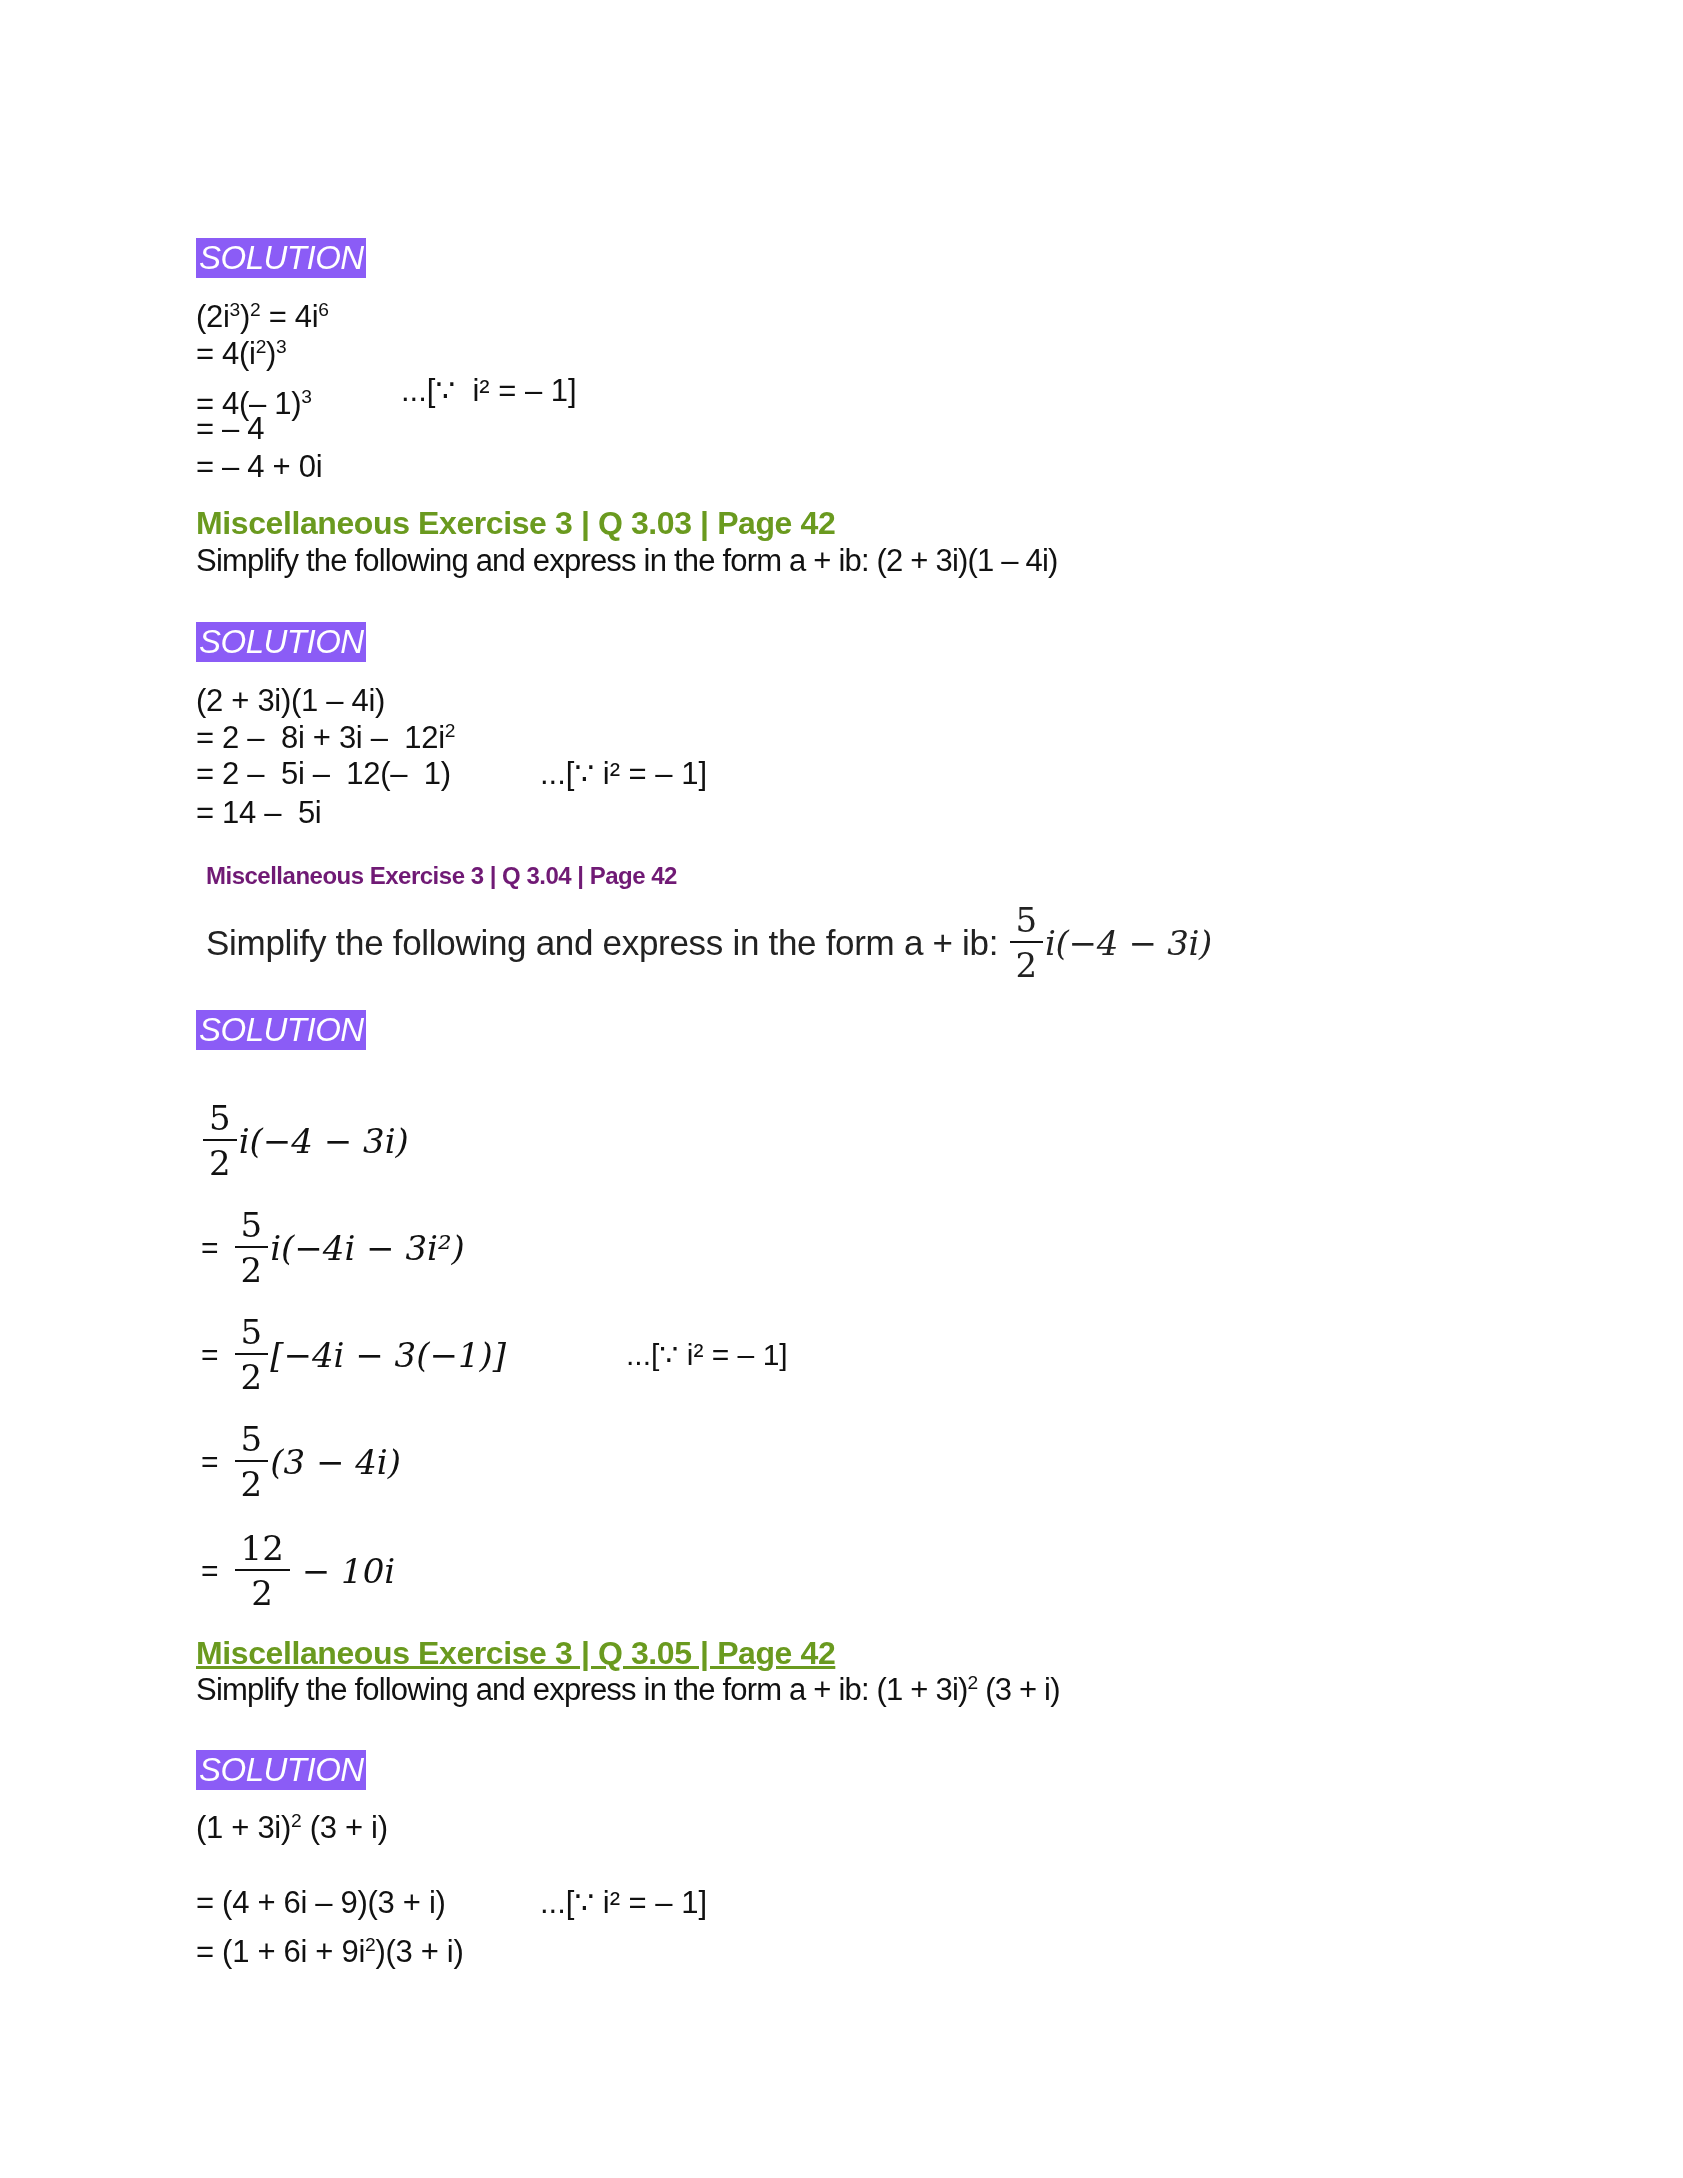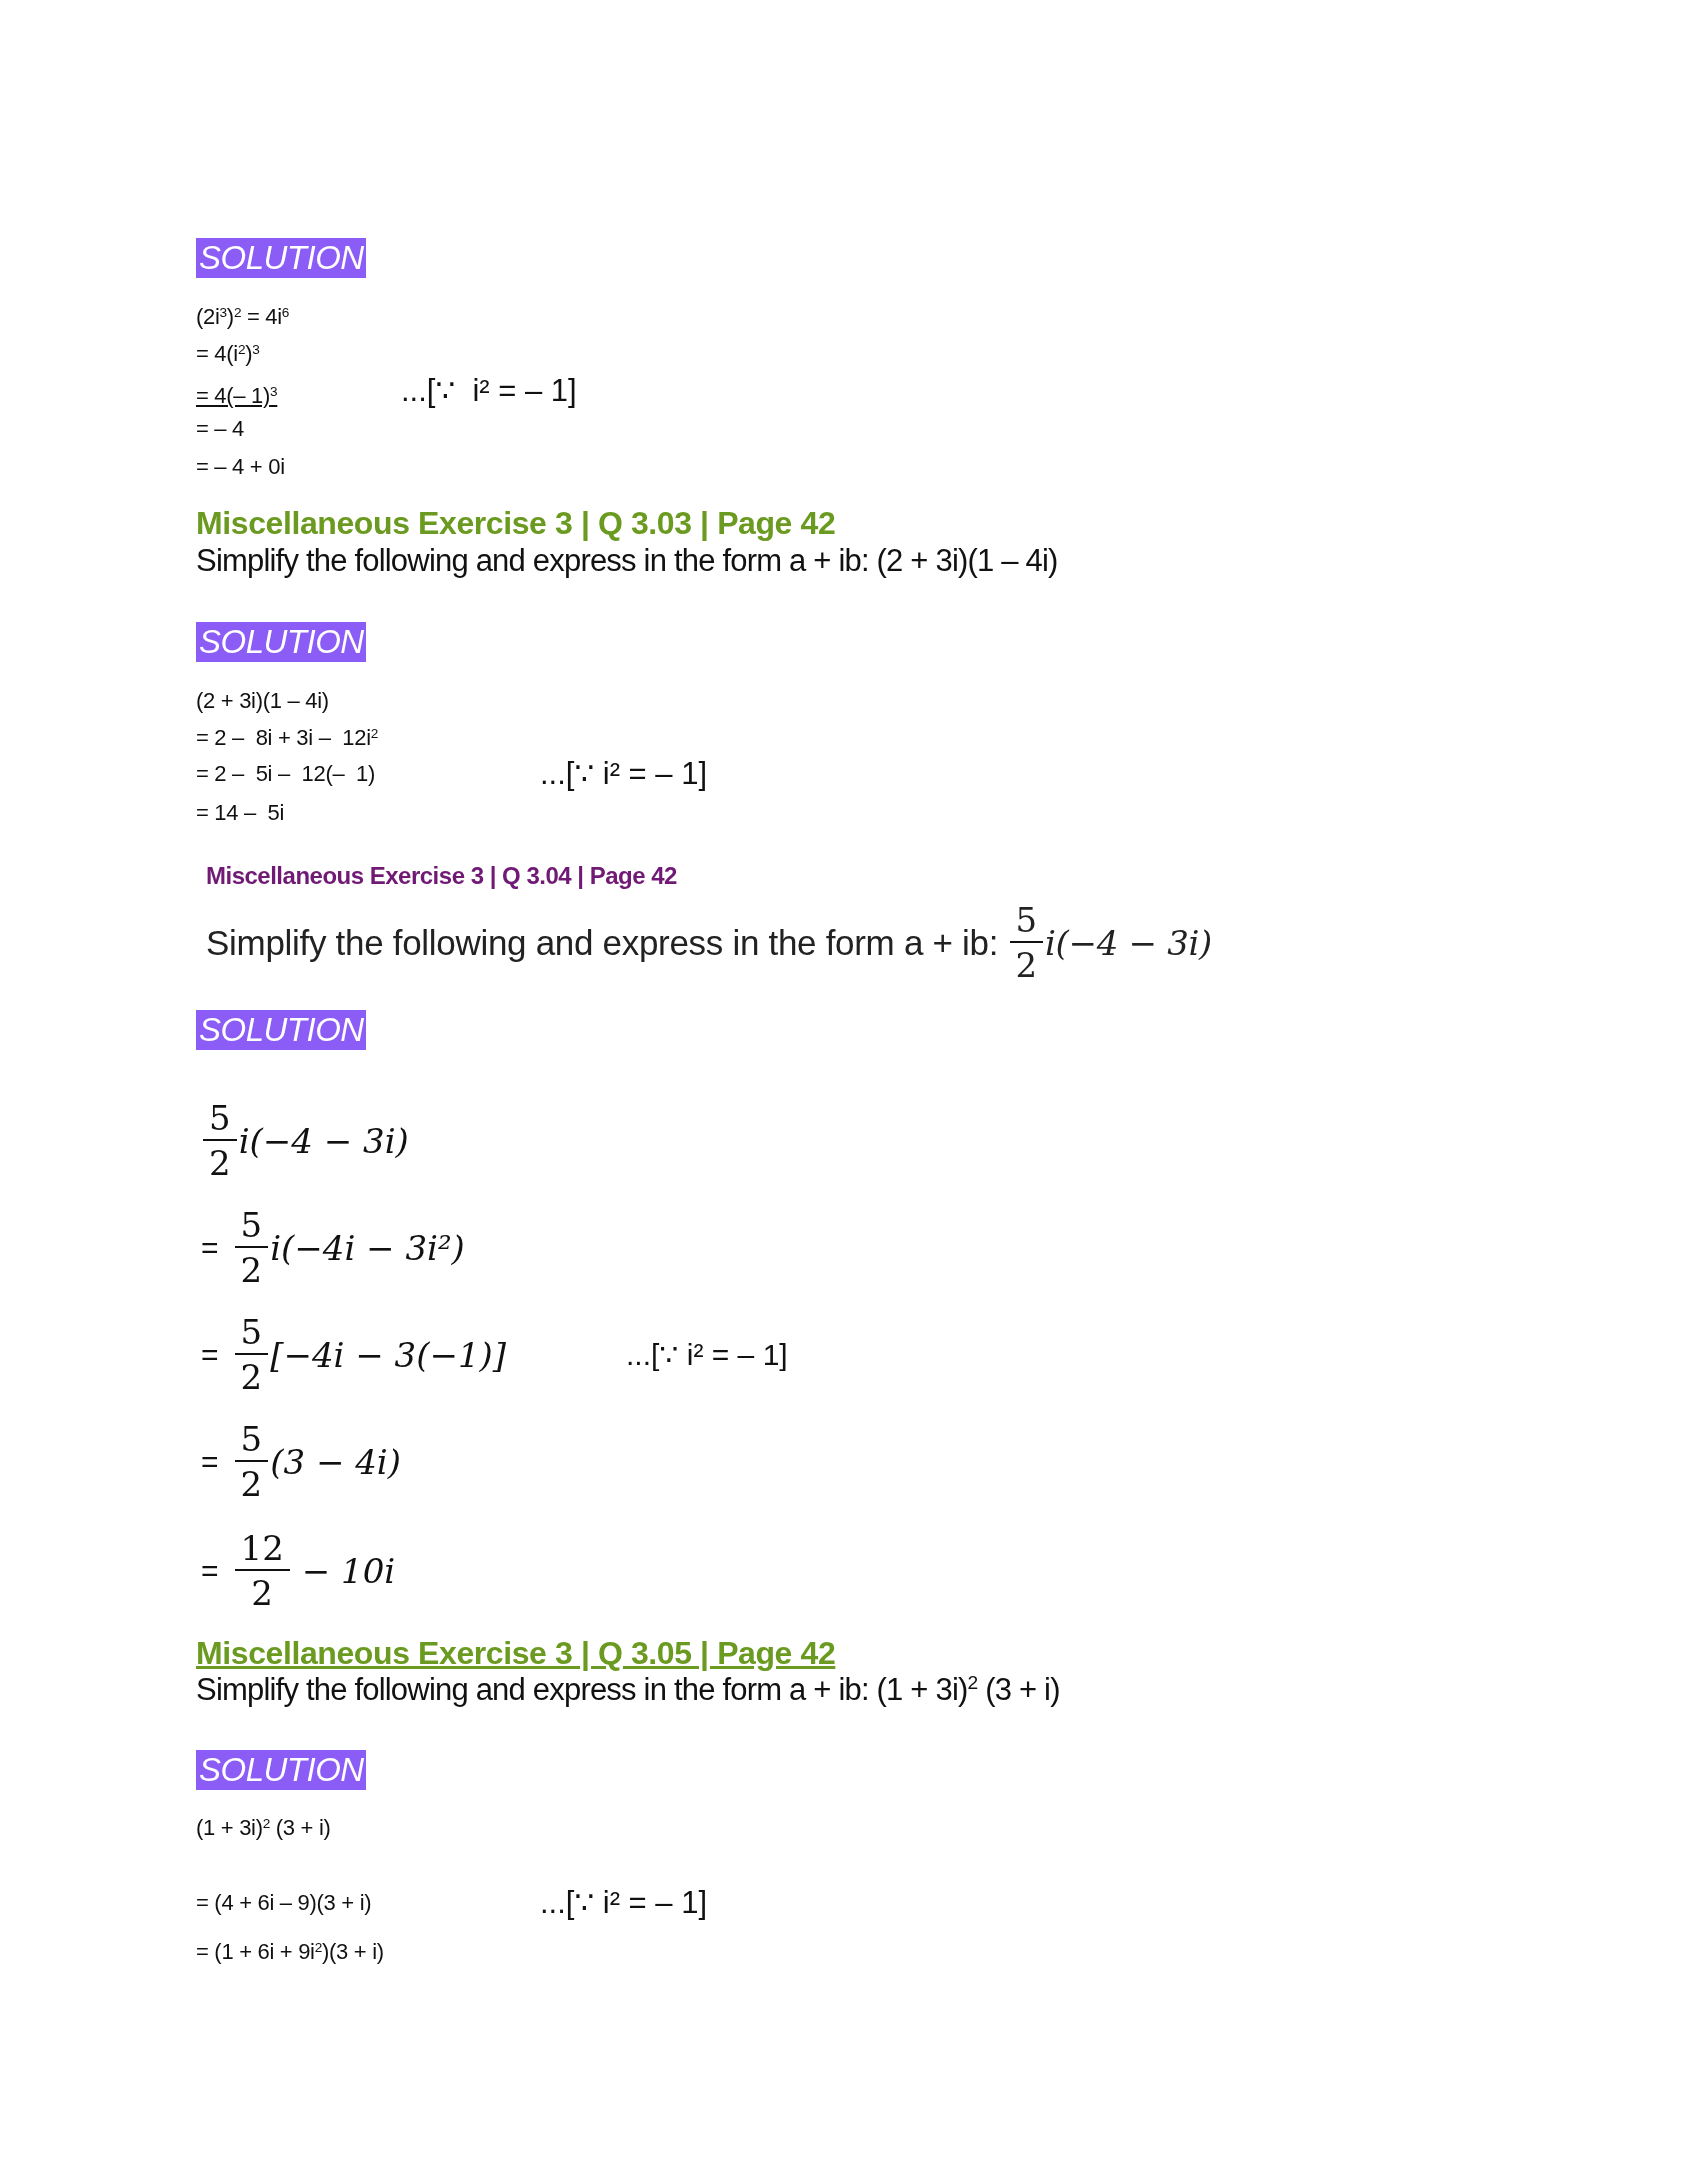--- a/index.html
+++ b/index.html
@@ -1,21 +1,21 @@
 <!DOCTYPE html>
 <html><head>
 <meta charset="utf-8">
 <style>
   html, body { margin:0; padding:0; background:#ffffff; }
   body { width:1683px; height:2178px; position:relative; overflow:hidden;
          font-family:"Liberation Sans", sans-serif; color:#111; }
   .badge { position:absolute; left:196px; width:170px; height:40px; background:#8b5cf6;
            color:#fff; font-style:italic; font-size:33px; line-height:40px; overflow:hidden;
            padding-left:3px; box-sizing:border-box; letter-spacing:-0.5px; }
-  .line { position:absolute; left:196px; font-size:22px; line-height:36px; white-space:pre; letter-spacing:-0.3px; }
+  .line { position:absolute; left:196px; font-size:31px; line-height:36px; white-space:pre; letter-spacing:-0.3px; }
   .note { position:absolute; font-size:31px; line-height:36px; white-space:pre; }
   .hdr { position:absolute; left:196px; font-size:32px; font-weight:bold; color:#6a9a1f; letter-spacing:-0.4px; line-height:38px; white-space:nowrap; }
   .hdr-small { position:absolute; left:206px; font-size:24px; color:#701a75; font-weight:bold; line-height:30px; white-space:nowrap; letter-spacing:-0.5px; }
   .q { position:absolute; left:196px; font-size:31px; line-height:38px; letter-spacing:-0.8px; white-space:nowrap; }
   .q-large { position:absolute; left:206px; font-size:35px; line-height:40px; white-space:nowrap; color:#222; letter-spacing:-0.3px; }
   sup { font-size:62%; vertical-align:0.55em; line-height:0; }
   .math { position:absolute; font-family:"DejaVu Serif", serif; font-size:34px; white-space:nowrap; }
   .frac { display:inline-flex; flex-direction:column; align-items:center; vertical-align:middle; margin:0 2px; }
   .frac .n { border-bottom:2px solid #111; padding:0 6px 2px; line-height:38px; }
   .frac .d { line-height:40px; padding-top:2px; }
@@ -23,21 +23,21 @@
   .mexpr { vertical-align:middle;font-style:italic; }
   .mnote { font-family:"Liberation Sans", sans-serif; font-size:30px; }
 </style>
 </head>
 <body>
 
 <div class="badge" style="top:238px;">SOLUTION</div>
 
 <div class="line" style="top:299px;"><span>(2i</span><sup>3</sup><span>)</span><sup>2</sup><span> = 4i</span><sup>6</sup></div>
 <div class="line" style="top:336px;"><span>= 4(i</span><sup>2</sup><span>)</span><sup>3</sup></div>
-<div class="line" style="top:378px;text-decoration:underline;"><span>= 4(– 1)</span><sup>3</sup></div>
+<div class="line" style="top:386px;"><span>= 4(– 1)</span><sup>3</sup></div>
 <div class="note" style="left:401px; top:373px;">...[∵  i² = – 1]</div>
 <div class="line" style="top:411px;">= – 4</div>
 <div class="line" style="top:449px;">= – 4 + 0i</div>
 
 <div class="hdr" style="top:504px;">Miscellaneous  Exercise 3 | Q 3.03 | Page 42</div>
 <div class="q" style="top:542px;">Simplify the following and express in the form a + ib: (2 + 3i)(1 – 4i)</div>
 
 <div class="badge" style="top:622px;">SOLUTION</div>
 
 <div class="line" style="top:683px;">(2 + 3i)(1 – 4i)</div>

